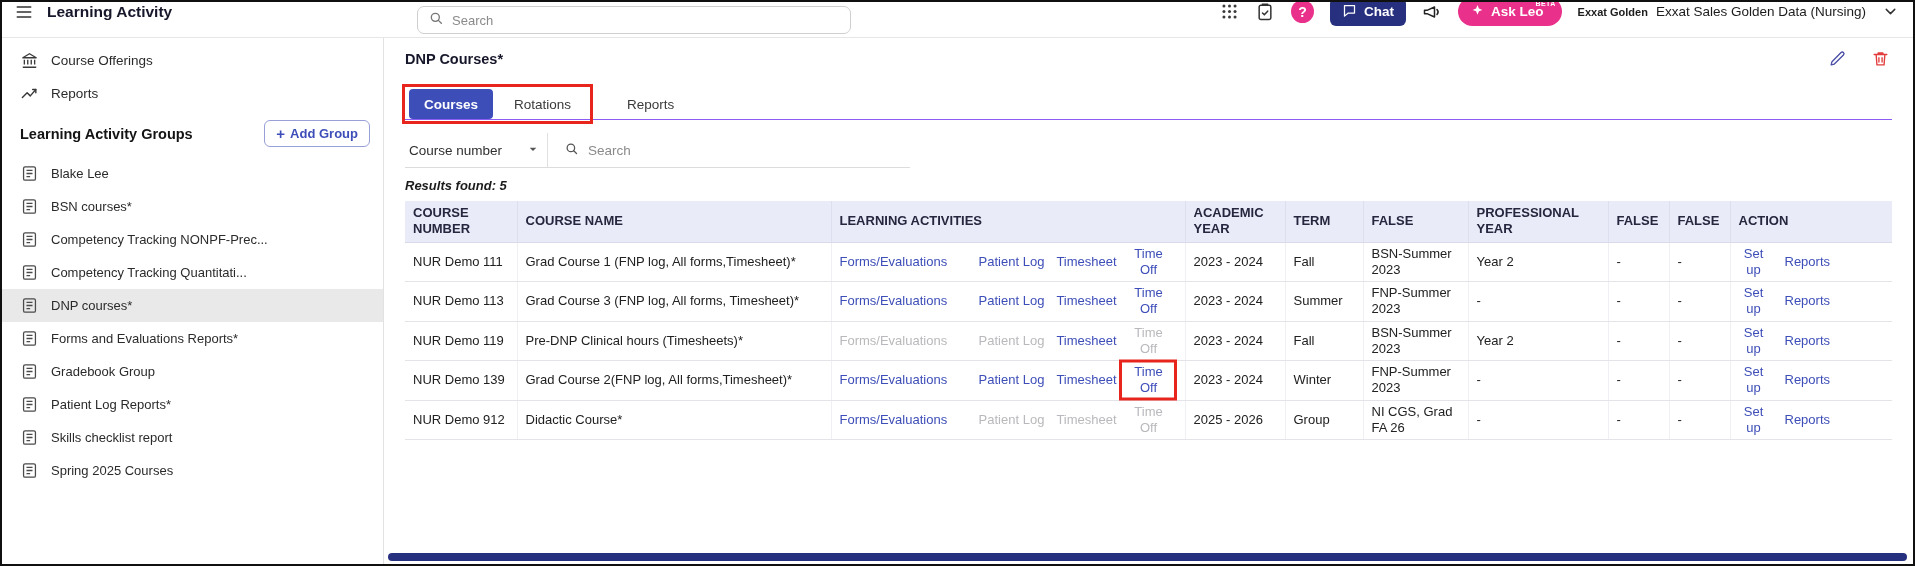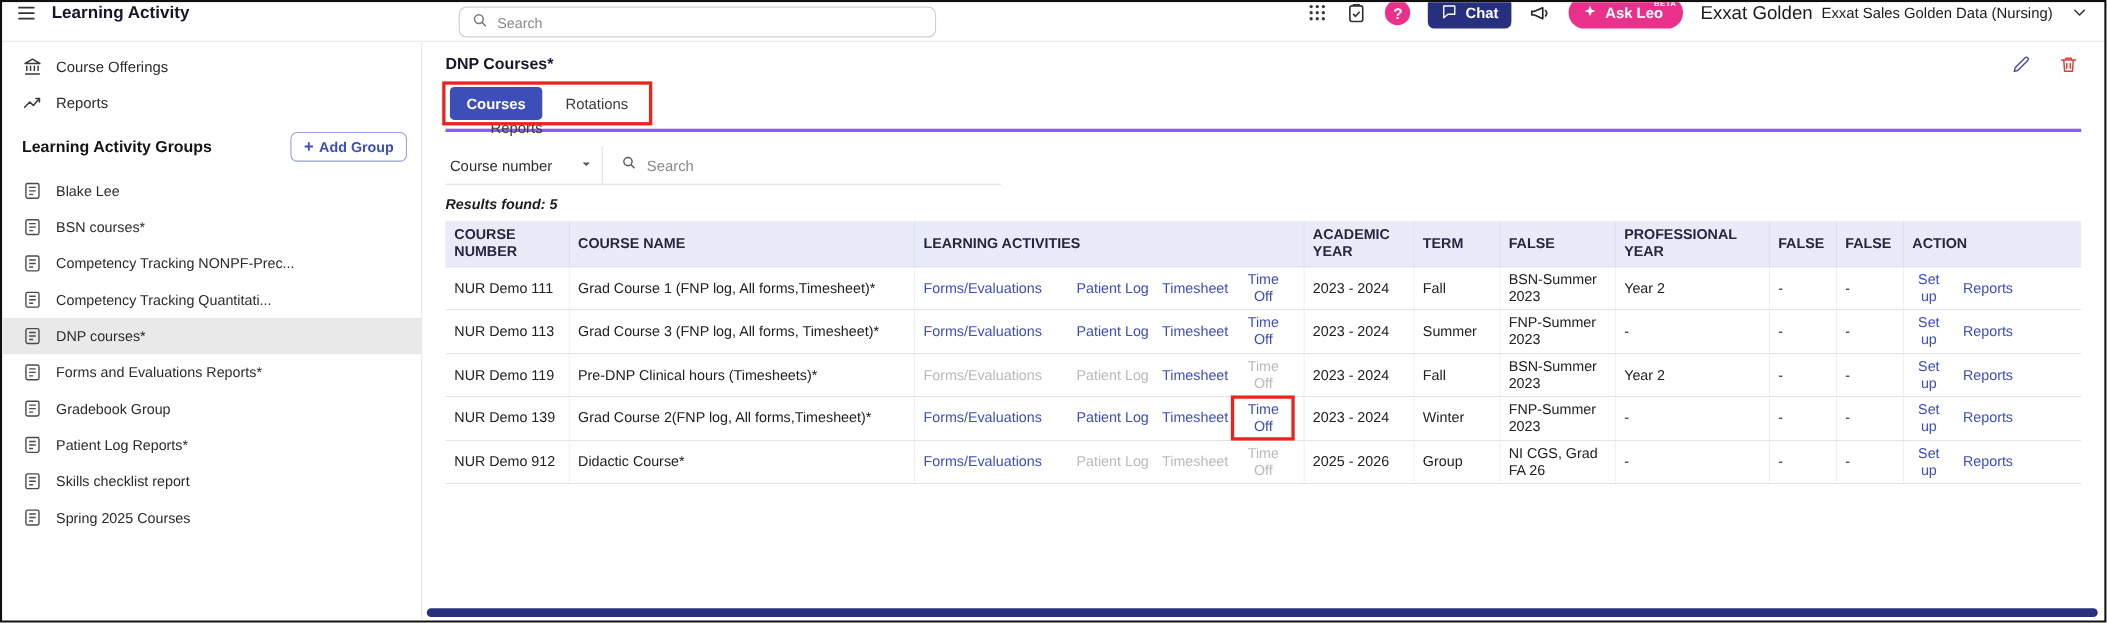--- a/index.html
+++ b/index.html
@@ -13,21 +13,21 @@
 .icon-btn { background:none; border:none; cursor:pointer; display:flex; align-items:center; padding:0; }
 .app-title { font-size:15.5px; font-weight:700; color:#17172b; }
 .tb-search { position:absolute; left:415px; top:4px; width:434px; height:28px; border:1px solid #cfcfcf; border-radius:7px; display:flex; align-items:center; gap:8px; padding:0 10px; background:#fff; }
 .tb-search input { border:none; outline:none; flex:1; font-size:13px; font-family:inherit; color:#333; background:transparent; }
 .tb-search input::placeholder { color:#8a8a8a; }
 .tb-right { margin-left:auto; display:flex; align-items:center; gap:16px; }
 .help-btn { width:23px; height:23px; border-radius:50%; background:var(--pink,#e9308a); color:#fff; font-weight:700; font-size:14px; border:none; display:flex; align-items:center; justify-content:center; cursor:pointer; }
 .chat-btn { background:var(--navy,#27307e); color:#fff; border:none; border-radius:6px; height:28px; padding:0 12px; display:flex; align-items:center; gap:7px; font-size:13.5px; font-weight:600; font-family:inherit; cursor:pointer; }
 .askleo-btn { background:var(--pink,#e9308a); color:#fff; border:none; border-radius:15px; height:29px; padding:0 18px 0 13px; display:flex; align-items:center; gap:7px; font-size:13.5px; font-weight:700; font-family:inherit; position:relative; cursor:pointer; }
 .beta { font-size:7px; position:absolute; top:3px; right:6px; font-weight:700; letter-spacing:.4px; }
-.org-name { font-size:17px; font-weight:400; color:#1c1c1c; white-space:nowrap; }
+.org-name { font-size:11px; font-weight:700; color:#1c1c1c; white-space:nowrap; }
 .dataset-name { font-size:13.5px; color:#1c1c1c; margin-left:-8px; white-space:nowrap; }
 
 
 .content { flex:1; display:flex; min-height:0; }
 .sidebar { width:382px; flex:0 0 382px; border-right:1px solid #e2e2e2; padding-top:6px; overflow:hidden; background:#fff; }
 .side-item { height:33px; display:flex; align-items:center; gap:12px; padding:0 18px; font-size:13.5px; color:#2b2b2b; cursor:pointer; }
 .groups-header { display:flex; align-items:center; justify-content:space-between; padding:10px 13px 10px 18px; }
 .gh-title { font-size:14.5px; font-weight:700; color:#141414; }
 .add-group { display:flex; align-items:center; gap:5px; color:var(--accent,#3d4eb8); border:1px solid #98a0d8; background:#fff; border-radius:6px; height:27px; padding:0 11px; font-size:13px; font-weight:600; font-family:inherit; cursor:pointer; }
 .add-group .plus { font-size:15px; font-weight:600; line-height:1; }
@@ -35,21 +35,21 @@
 .group-item.selected { background:#e9e9e9; }
 .gi-icon,.si-icon { display:flex; width:19px; flex:0 0 19px; }
 
 .main { flex:1; position:relative; padding:0 21px; overflow:hidden; background:#fff; }
 .page-head { height:41px; display:flex; align-items:center; }
 .page-head .ttl { font-size:14.5px; font-weight:700; color:#17172b; }
 .head-actions { margin-left:auto; display:flex; gap:24px; align-items:center; padding-right:2px; }
 .head-actions button { background:none; border:none; padding:0; cursor:pointer; display:flex; }
 
 
-.tabs { height:41px; display:flex; align-items:flex-start; border-bottom:3px solid #8b5cf6;flex-direction:column; }
+.tabs { height:41px; display:flex; align-items:flex-end; border-bottom:1px solid #8b5cf6; }
 .tab-group { position:relative; display:flex; gap:6px; align-items:center; margin-left:4px; }
 .tab { height:30px; padding:0 15px; border:none; background:none; font-size:13.5px; font-family:inherit; color:#3a3a3a; font-weight:500; cursor:pointer; border-radius:4px; }
 .tab.active { background:var(--accent,#3d4eb8); color:#fff; font-weight:600; }
 .tab-reports { margin-left:26px; }
 .ann-box { position:absolute; border:3px solid var(--annotation,#e8251d); pointer-events:none; display:block; }
 .ann-tabs { inset:-5px -7px; }
 
 .banner { margin-top:9px; height:25px; background:var(--banner-bg,#c9e7f6); border-radius:3px; display:flex; align-items:center; padding:0 13px; font-size:13px; color:var(--banner-text,#173a56); }
 
 .filter-bar { margin-top:13px; height:35px; width:505px; display:flex; border-bottom:1px solid #dcdcdc; }

